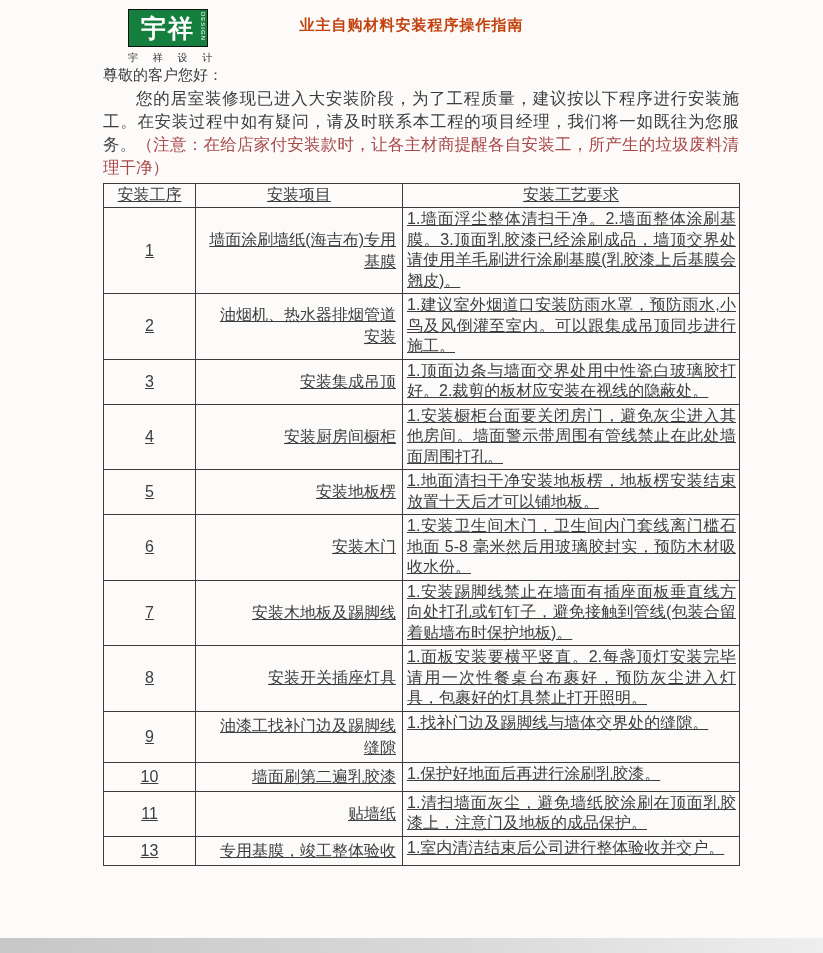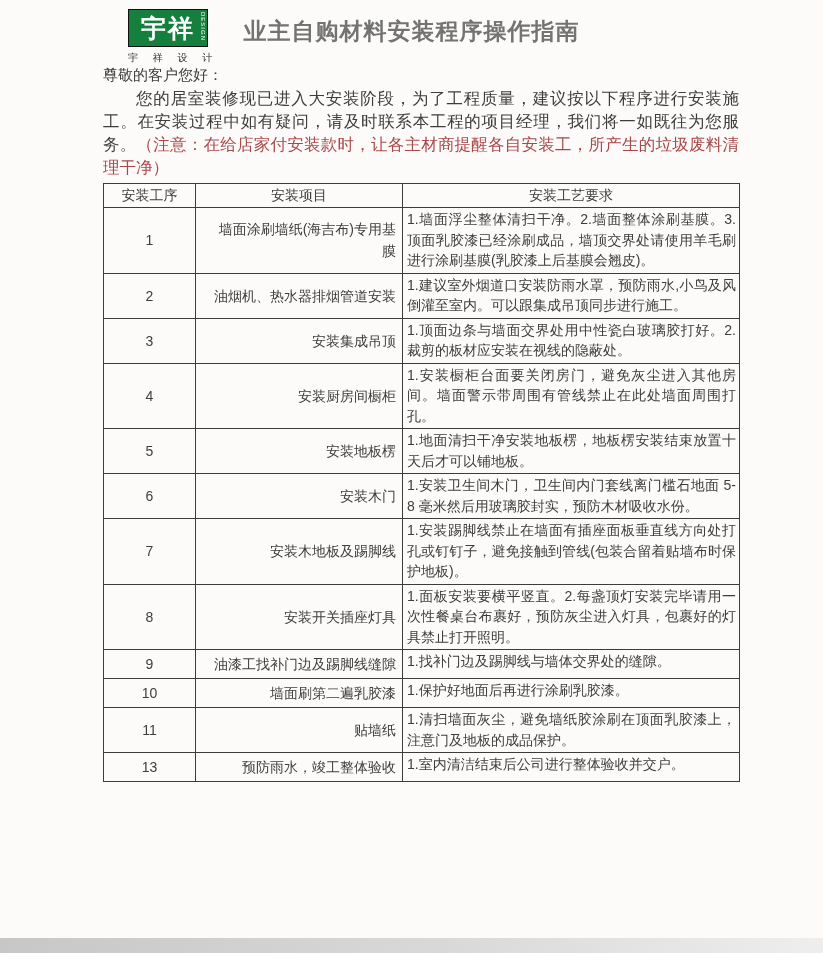--- a/index.html
+++ b/index.html
@@ -59,23 +59,23 @@
   }
   .logo-sub {
     margin-top: 4px;
     font-size: 10px;
     color: #2e2e2e;
     letter-spacing: 6px;
     white-space: nowrap;
   }
   .page-title {
     text-align: center;
-    font-size: 23px;
+    font-size: 15px;
     font-weight: bold;
-    color: #737373;
+    color: #c2410c;
     letter-spacing: 1px;
     padding-top: 16px;
   }
 
   
   .content {
     margin-left: 103px;
     width: 636px;
   }
   .greeting {
@@ -94,22 +94,23 @@
   table.procedure {
     border-collapse: collapse;
     table-layout: fixed;
     width: 636px;
     margin-top: 2px;
   }
   table.procedure th,
   table.procedure td {
     border: 1.5px solid #3c3c3c;
     font-weight: normal;
-    font-size: 14px;
+    font-size: 16px;
     box-sizing: border-box;
+    text-decoration: underline;
   }
   th.col-step  { width: 92px; }
   th.col-proj  { width: 207px; }
   th.col-req   { width: 337px; }
   table.procedure th {
     height: 24px;
     text-align: center;
     padding: 0 2px;
   }
   td.cell-step {
@@ -219,20 +220,20 @@
     <td class="cell-proj">墙面刷第二遍乳胶漆</td>
     <td class="cell-req">1.保护好地面后再进行涂刷乳胶漆。</td>
   </tr>
         <tr>
     <td class="cell-step">11</td>
     <td class="cell-proj">贴墙纸</td>
     <td class="cell-req">1.清扫墙面灰尘，避免墙纸胶涂刷在顶面乳胶漆上，注意门及地板的成品保护。</td>
   </tr>
         <tr>
     <td class="cell-step">13</td>
-    <td class="cell-proj">预防雨水，竣工整体验收</td>
+    <td class="cell-proj">专用基膜，竣工整体验收</td>
     <td class="cell-req">1.室内清洁结束后公司进行整体验收并交户。</td>
   </tr>
       </tbody>
   </table>
 </div>
 
 <div class="bottom-strip"></div>
 
 </body></html>

